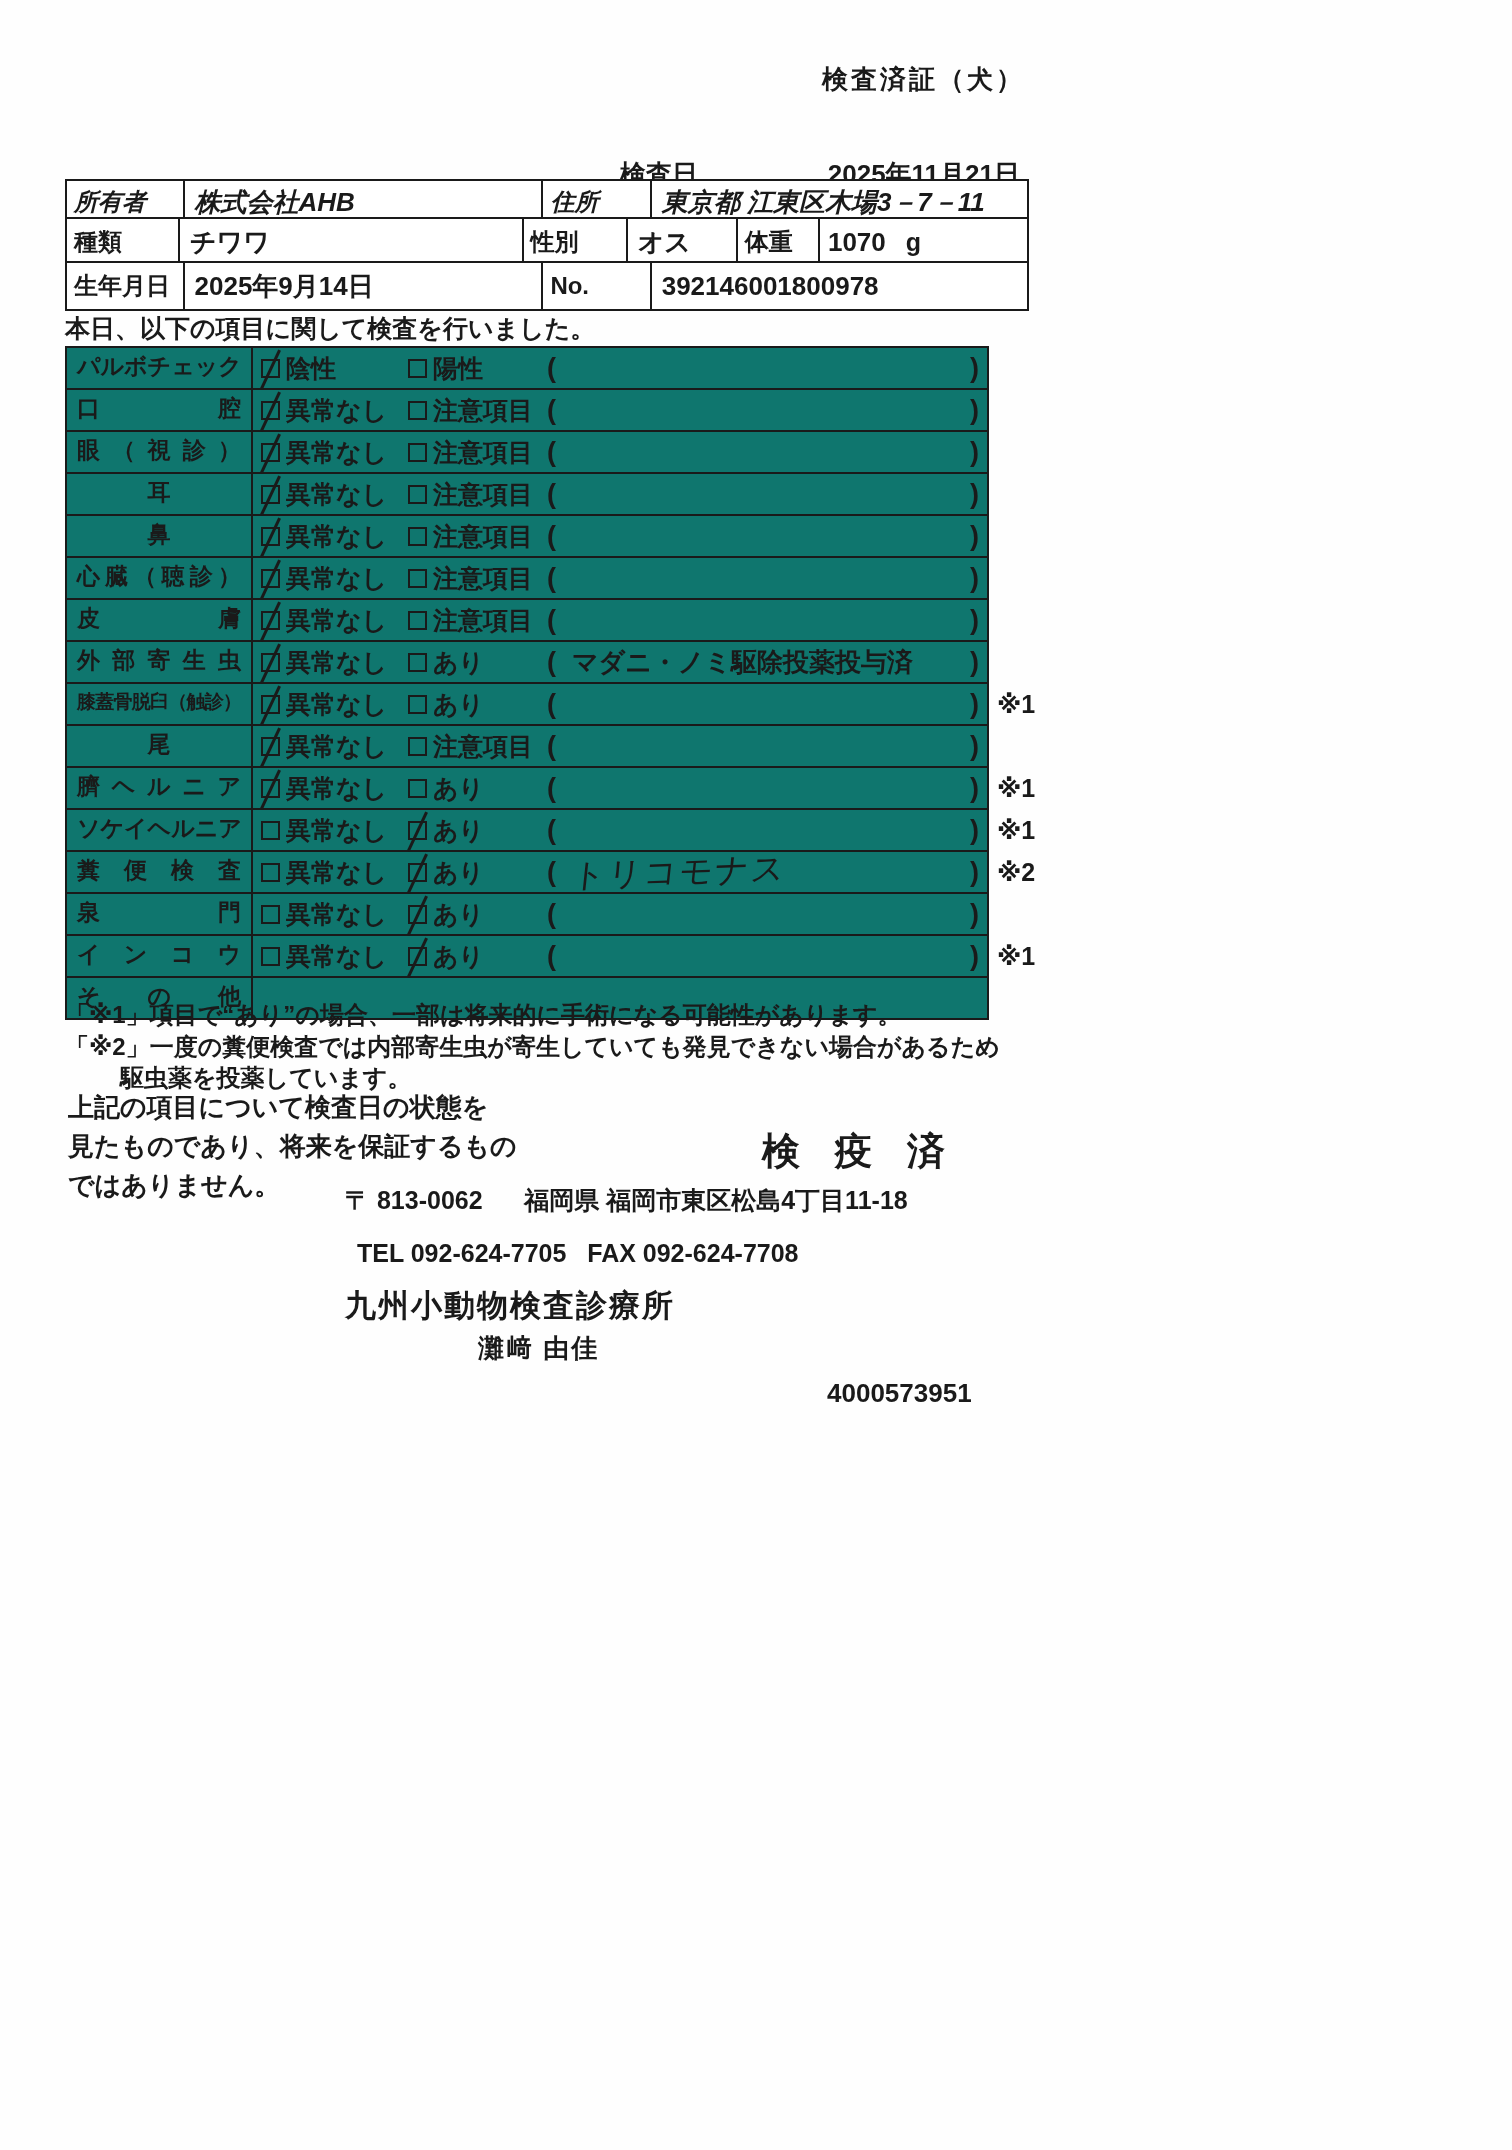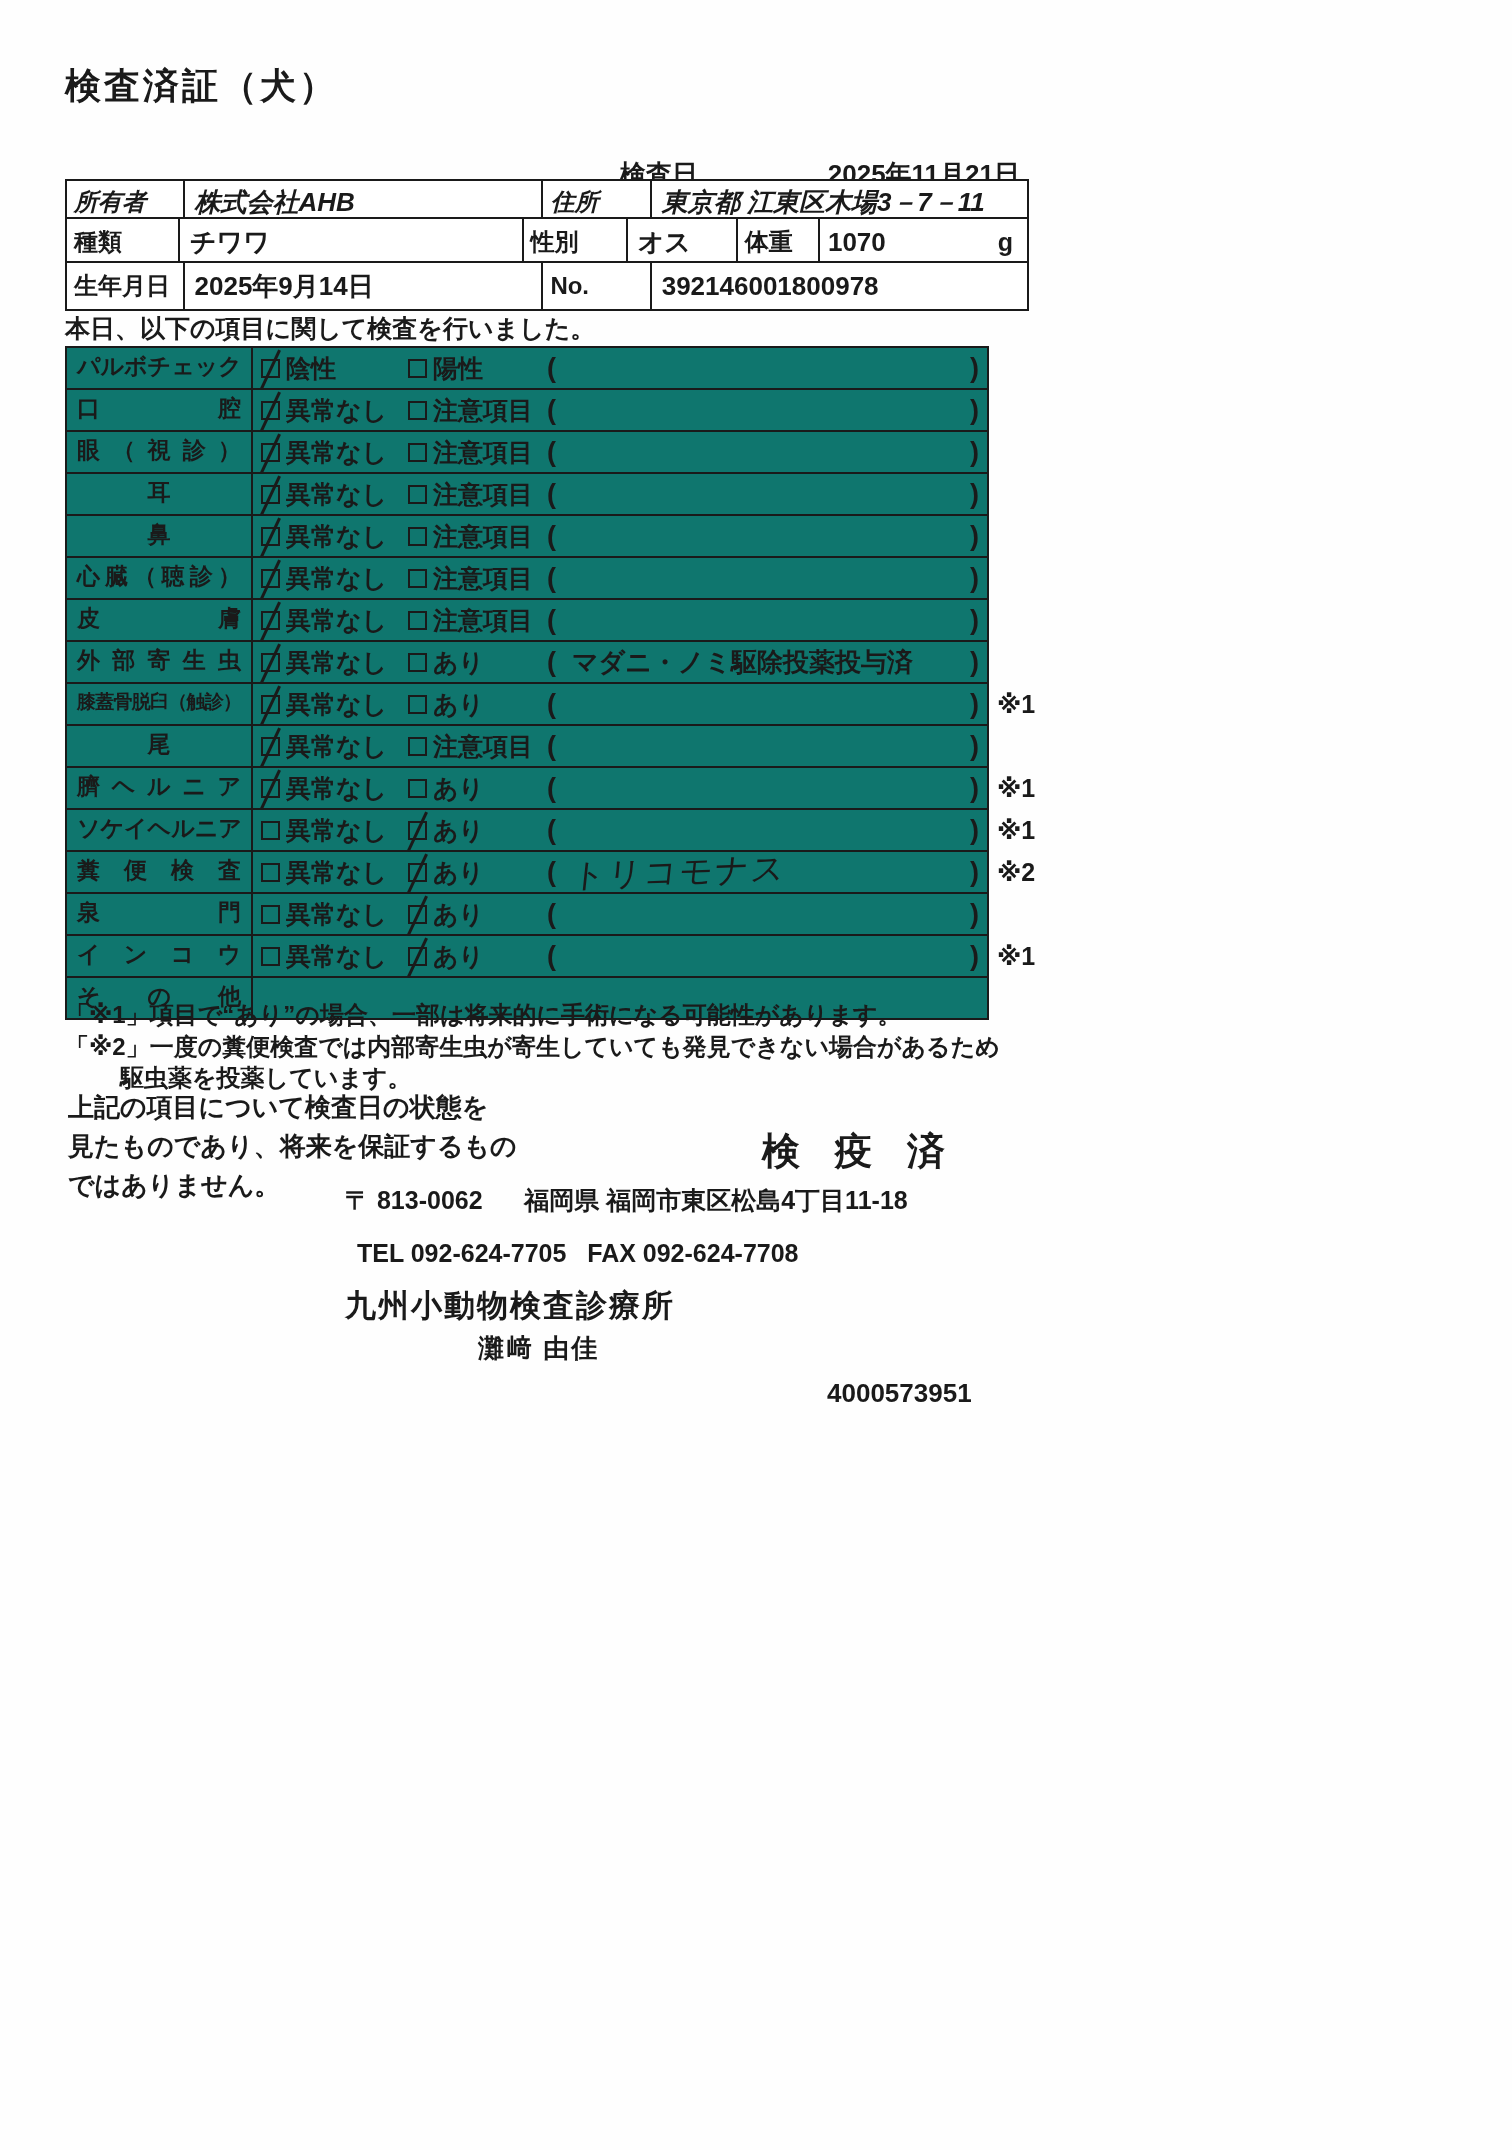--- a/index.html
+++ b/index.html
@@ -1,31 +1,31 @@
 <!DOCTYPE html>
 <html><head>
 <meta charset="utf-8">
 <style>
   html,body {margin:0; padding:0;}
   body {width:1512px; height:2150px; background:#ffffff; font-family:"Liberation Sans","DejaVu Sans",sans-serif; color:#1a1a1a;}
   .page {position:relative; width:1512px; height:2150px; background:#fefefe; overflow:hidden; font-weight:700;}
   .abs {position:absolute;}
 
-  .title {left:65px; top:62px; width:960px; text-align:left; font-size:36px; letter-spacing:3px;}
+  .title {left:65px; top:62px; width:960px; text-align:right; font-size:26px; letter-spacing:3px;}
   .insp {left:620px; top:129px; width:400px; display:flex; justify-content:space-between; font-size:26px;margin-top:28px;}
 
   .trow {display:flex; border:2px solid #1a1a1a; background:#fff;}
   .cell {display:flex; align-items:center; padding:0 10px; border-right:2px solid #1a1a1a; font-size:26px; white-space:nowrap;}
   .cell:last-child {border-right:none;}
   .lblc {padding:0 7px; font-size:24px;}
   .ta {left:65px; top:179px; width:960px; height:42px;font-style:italic;}
   .tb1 {left:65px; top:217px; width:960px; height:46px;}
   .tb2 {left:65px; top:261px; width:960px; height:46px;}
   .w110{width:110px;} .w365{width:365px;} .w100{width:100px;} .w385{width:385px;} .w75{width:75px;} .w210{width:210px;}
-  .weightcell {justify-content:space-between; padding-right:14px;padding-left:8px;}
+  .weightcell {justify-content:flex-start; padding-right:14px;padding-left:8px;}
   .unit {margin-left:20px; font-size:25px;}
 
   .intro {left:65px; top:312px; font-size:25px;}
 
   .ct {left:65px; top:346px; width:920px; border:2px solid #1a1a1a; background:#0f766e;}
   .crow {position:relative; height:40px; border-bottom:2px solid #1a1a1a;}
   .crow:last-child {border-bottom:none;}
   .clbl {position:absolute; left:0; top:0; height:100%; width:186px; border-right:2px solid #1a1a1a; padding:0 10px; font-size:23px; line-height:36px; text-align:justify; text-align-last:justify; white-space:nowrap; box-sizing:border-box;}
   .clbl.center {text-align:center; text-align-last:center;}
   .clbl.small {font-size:19px; letter-spacing:-1px;}

